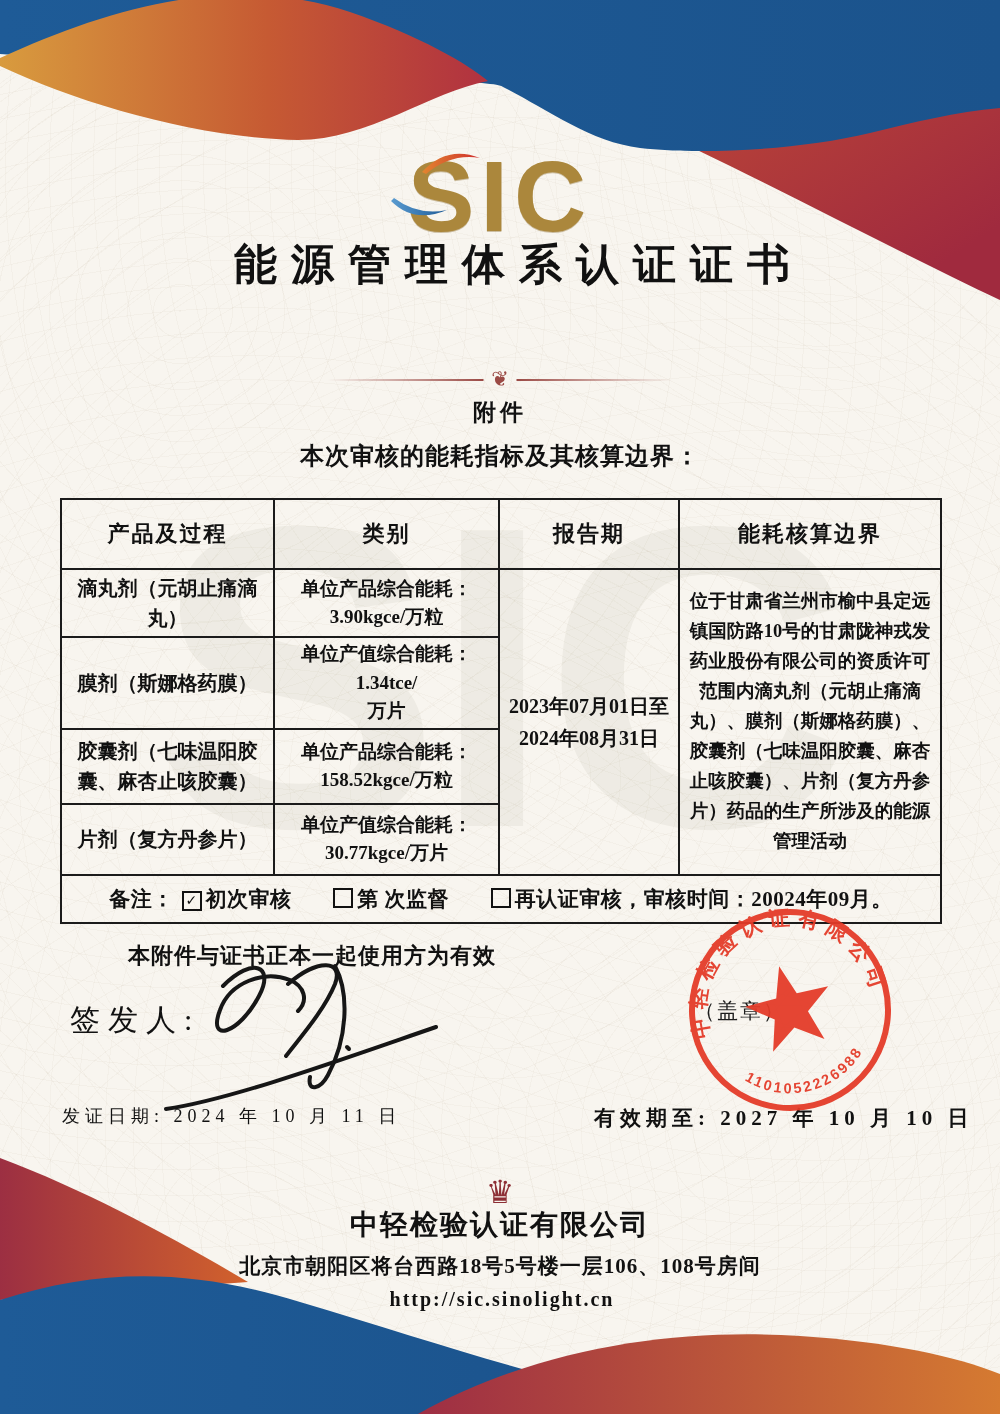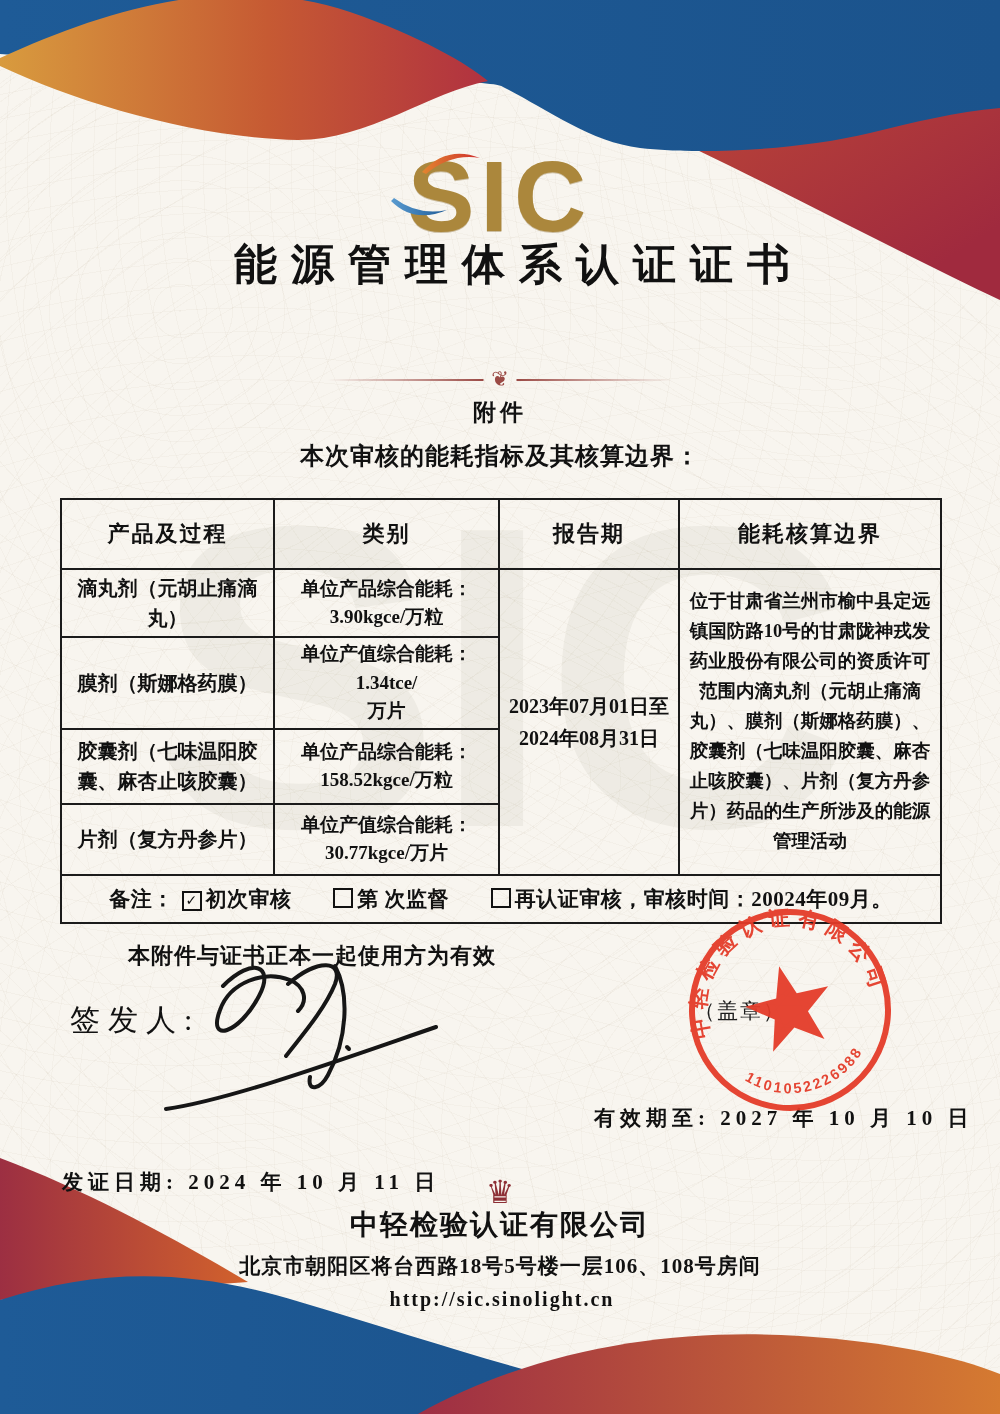--- a/index.html
+++ b/index.html
@@ -57,21 +57,21 @@
     font-family:"DejaVu Sans",sans-serif;}
   .remark-gap{display:inline-block;width:34px;}
 
   .validity{position:absolute;left:128px;top:941px;z-index:2;font-size:22px;font-weight:bold;letter-spacing:1px;}
   .issuer{position:absolute;left:70px;top:1000px;z-index:2;font-size:30px;letter-spacing:8px;}
   .signature{position:absolute;left:138px;top:948px;z-index:3;}
 
   .stamp{position:absolute;left:676px;top:896px;width:228px;height:228px;z-index:5;opacity:.94;}
   .stamp-overlay{position:absolute;left:694px;top:997px;z-index:4;font-size:21px;color:#1d1d1d;letter-spacing:2px;}
 
-  .date-issue{position:absolute;left:62px;top:1168px;z-index:2;font-size:21px;font-weight:bold;letter-spacing:5px;}
+  .date-issue{position:absolute;left:62px;top:1104px;z-index:2;font-size:18px;font-weight:normal;letter-spacing:5px;}
   .date-valid{position:absolute;left:594px;top:1104px;z-index:2;font-size:21px;font-weight:bold;letter-spacing:5px;}
 
   .footer-orn{position:absolute;top:1176px;left:0;width:100%;text-align:center;z-index:2;
     color:#8d2f35;font-size:32px;line-height:1;}
   .footer-company{position:absolute;top:1206px;left:0;width:100%;text-align:center;z-index:2;
     font-family:"Liberation Sans",sans-serif;font-weight:bold;font-size:28px;letter-spacing:2px;}
   .footer-address{position:absolute;top:1252px;left:0;width:100%;text-align:center;z-index:2;
     font-size:21px;font-weight:bold;letter-spacing:1px;}
   .footer-url{position:absolute;top:1288px;left:2px;width:100%;text-align:center;z-index:2;
     font-size:20px;font-weight:bold;letter-spacing:2px;}

